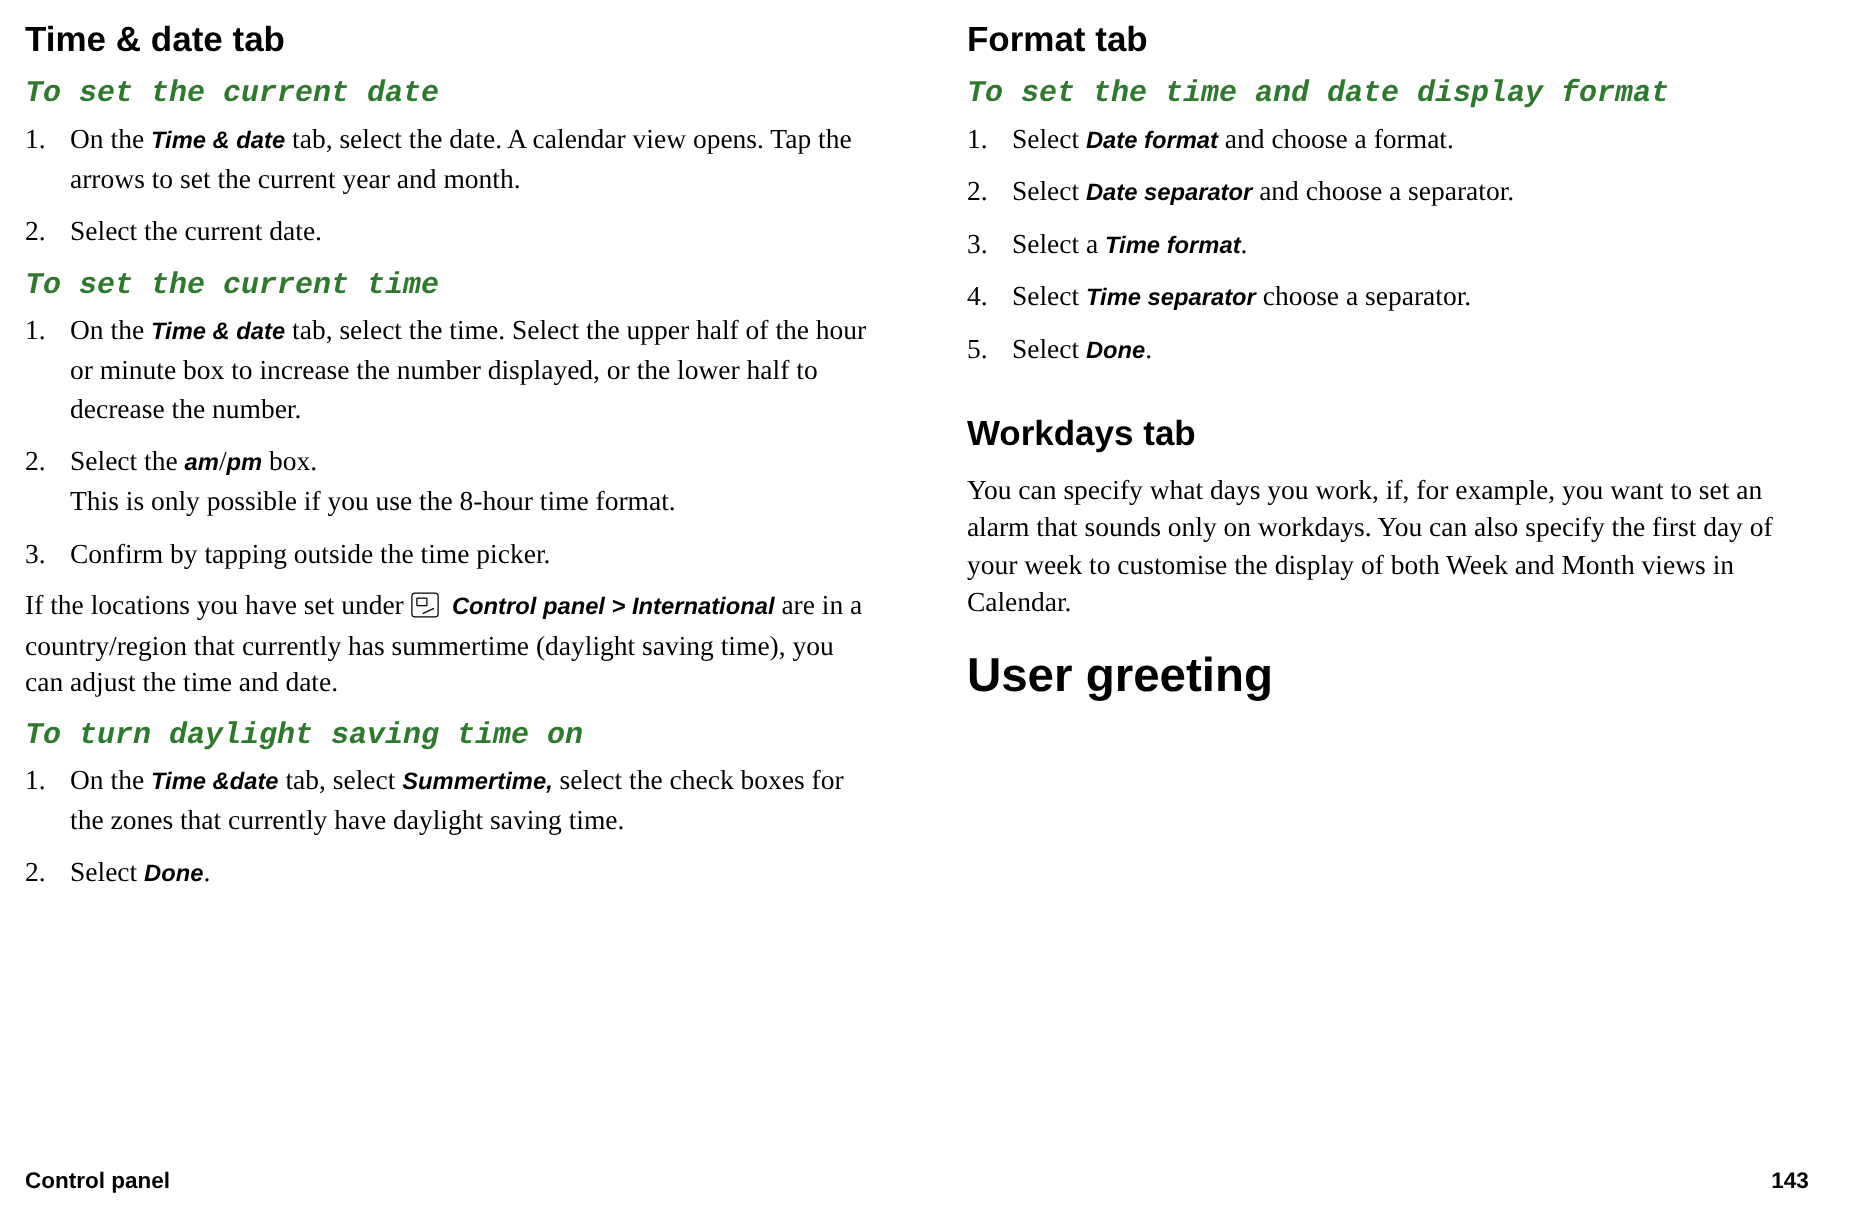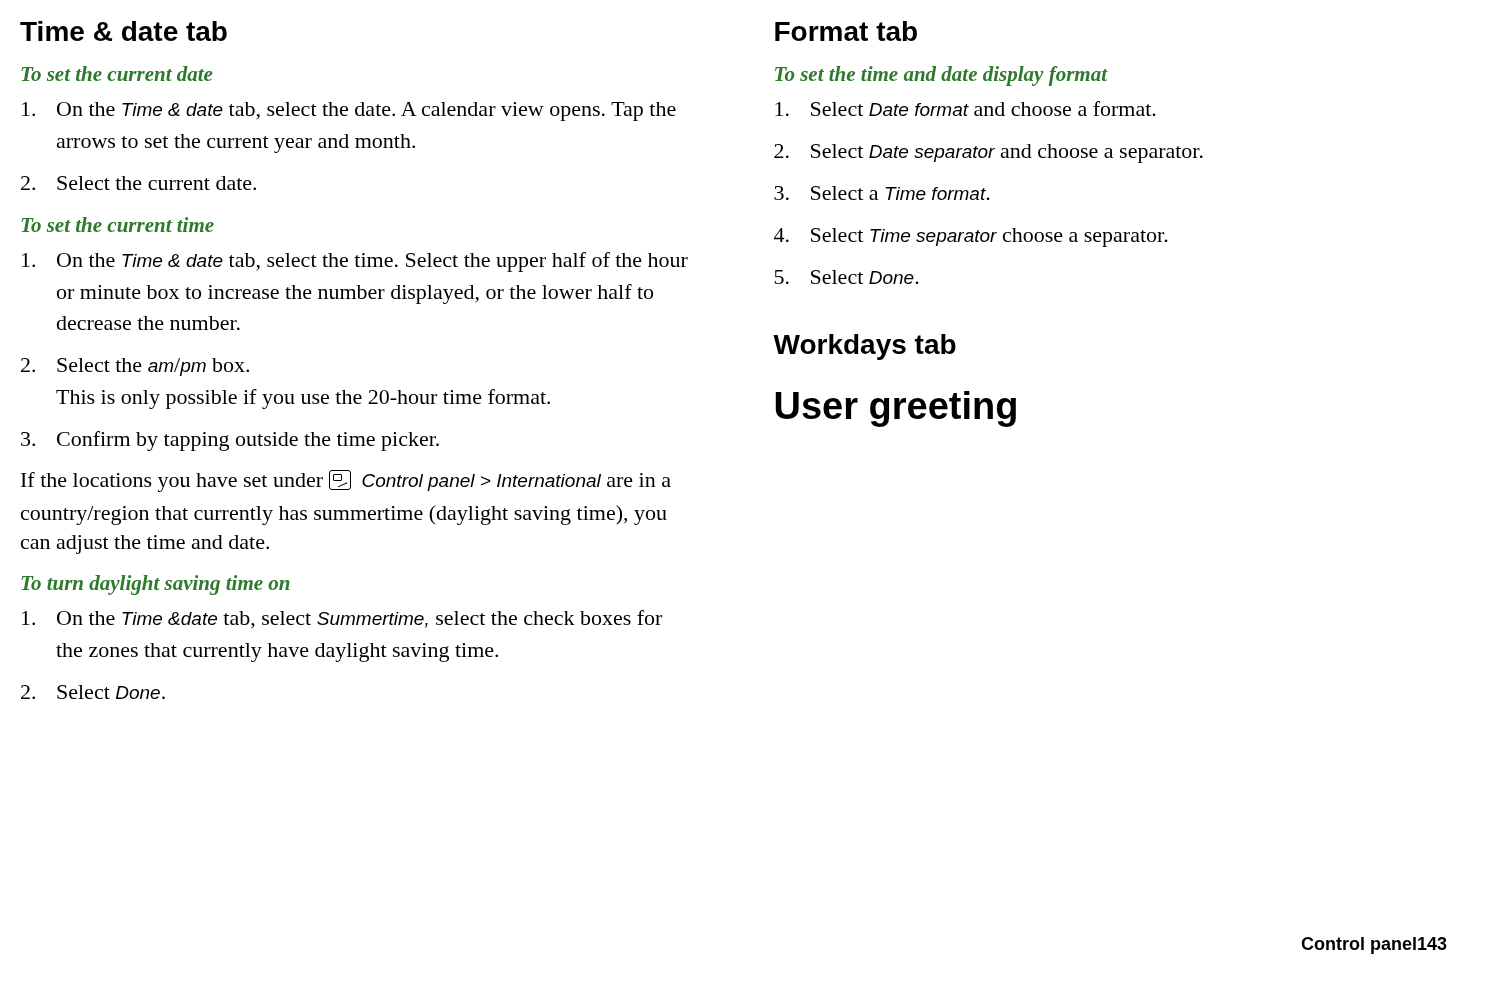--- a/index.html
+++ b/index.html
@@ -25,25 +25,25 @@
   .col-left { padding-top: 0; }
   .col-right { padding-top: 0; }
 
   .h-section {
     font-family: Arial, Helvetica, sans-serif;
     font-weight: bold;
     font-size: 28px;
     margin: 0 0 14px 0;
   }
   .h-task {
-    font-family: Liberation Serif, serif;
+    font-family: Liberation Mono, monospace;
     font-style: italic;
     font-weight: bold;
     color: #2d7a2d;
-    font-size: 21px;
+    font-size: 24px;
     margin: 14px 0 6px 0;
   }
   .h-major {
     font-family: Arial, Helvetica, sans-serif;
     font-weight: bold;
     font-size: 38px;
     margin: 24px 0 8px 0;
   }
 
   p.body {
@@ -68,21 +68,21 @@
   }
   ol.steps > li::before {
     content: counter(step) ".";
     position: absolute;
     left: 0;
   }
 
   .ui-bold {
     font-family: Arial, Helvetica, sans-serif;
     font-size: 19px;
-    font-weight: normal;
+    font-weight: bold;
     font-style: italic;
   }
 
   .icon-wrap {
     display: inline-block;
     vertical-align: -3px;
   }
   .icon-cp {
     display: inline-block;
     width: 22px;
@@ -110,21 +110,21 @@
     transform: rotate(-25deg);
     transform-origin: right center;
   }
 
   .footer {
     position: absolute;
     left: 20px;
     right: 40px;
     bottom: 26px;
     display: flex;
-    justify-content: flex-end;
+    justify-content: space-between;
     font-family: Arial, Helvetica, sans-serif;
     font-weight: bold;
     font-size: 18px;
   }
 </style>
 </head>
 <body>
 
 <div class="page">
 
@@ -141,21 +141,21 @@
       </li>
     </ol>
 
     <h3 class="h-task">To set the current time</h3>
     <ol class="steps">
       <li>
         <span>On the </span><span class="ui-bold">Time &amp; date</span><span> tab, select the time. Select the upper half of the hour or minute box to increase the number displayed, or the lower half to decrease the number.</span>
       </li>
       <li>
         <span>Select the </span><span class="ui-bold">am</span><span>/</span><span class="ui-bold">pm</span><span> box.</span><br>
-        <span>This is only possible if you use the 20-hour time format.</span>
+        <span>This is only possible if you use the 8-hour time format.</span>
       </li>
       <li>
         <span>Confirm by tapping outside the time picker.</span>
       </li>
     </ol>
 
     <p class="body">
       <span>If the locations you have set under </span><span class="icon-wrap"><span class="icon-cp"></span></span>&nbsp;&nbsp;<span class="ui-bold">Control panel &gt; International</span><span> are in a country/region that currently has summertime (daylight saving time), you can adjust the time and date.</span>
     </p>
 
@@ -186,20 +186,21 @@
       </li>
       <li>
         <span>Select </span><span class="ui-bold">Time separator</span><span>  choose a separator.</span>
       </li>
       <li>
         <span>Select </span><span class="ui-bold">Done</span><span>.</span>
       </li>
     </ol>
 
     <h2 class="h-section" style="margin-top:37px">Workdays tab</h2>
+    <p class="body">You can specify what days you work, if, for example, you want to set an alarm that sounds only on workdays. You can also specify the first day of your week to customise the display of both Week and Month views in Calendar.</p>
 
     <h1 class="h-major">User greeting</h1>
   </div>
 </div>
 
 <div class="footer">
   <span>Control panel</span>
   <span>143</span>
 </div>
 

